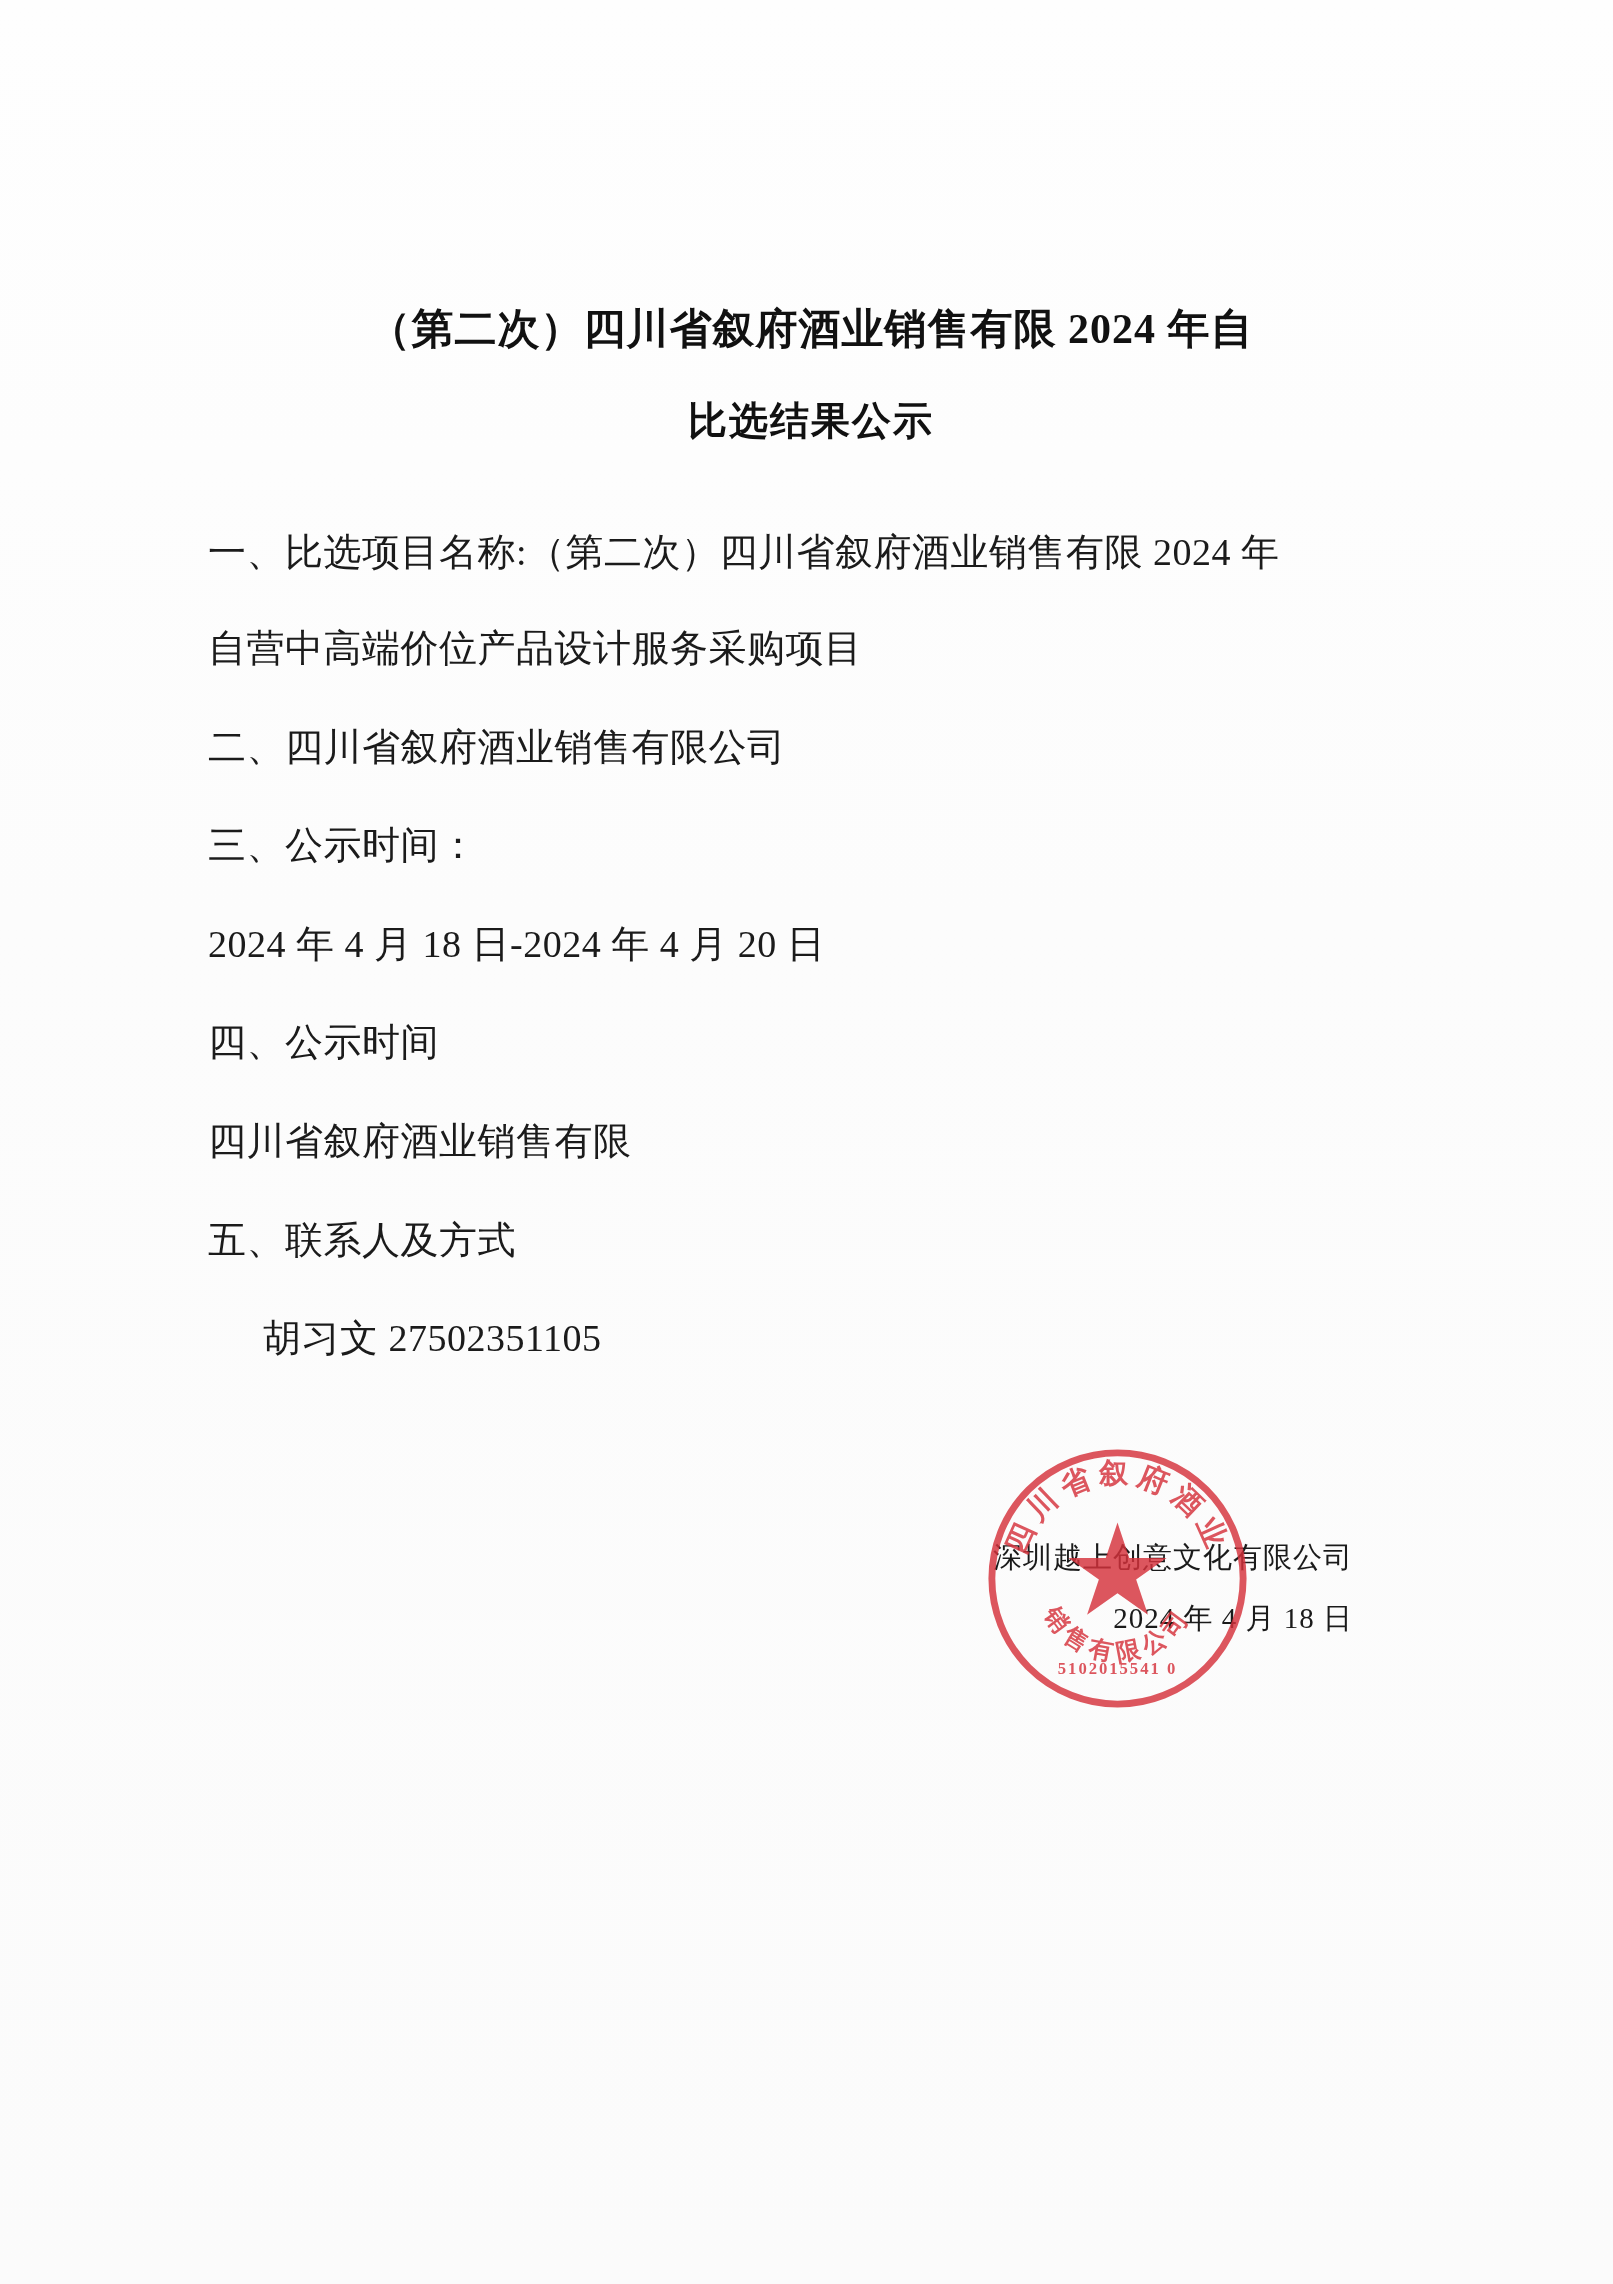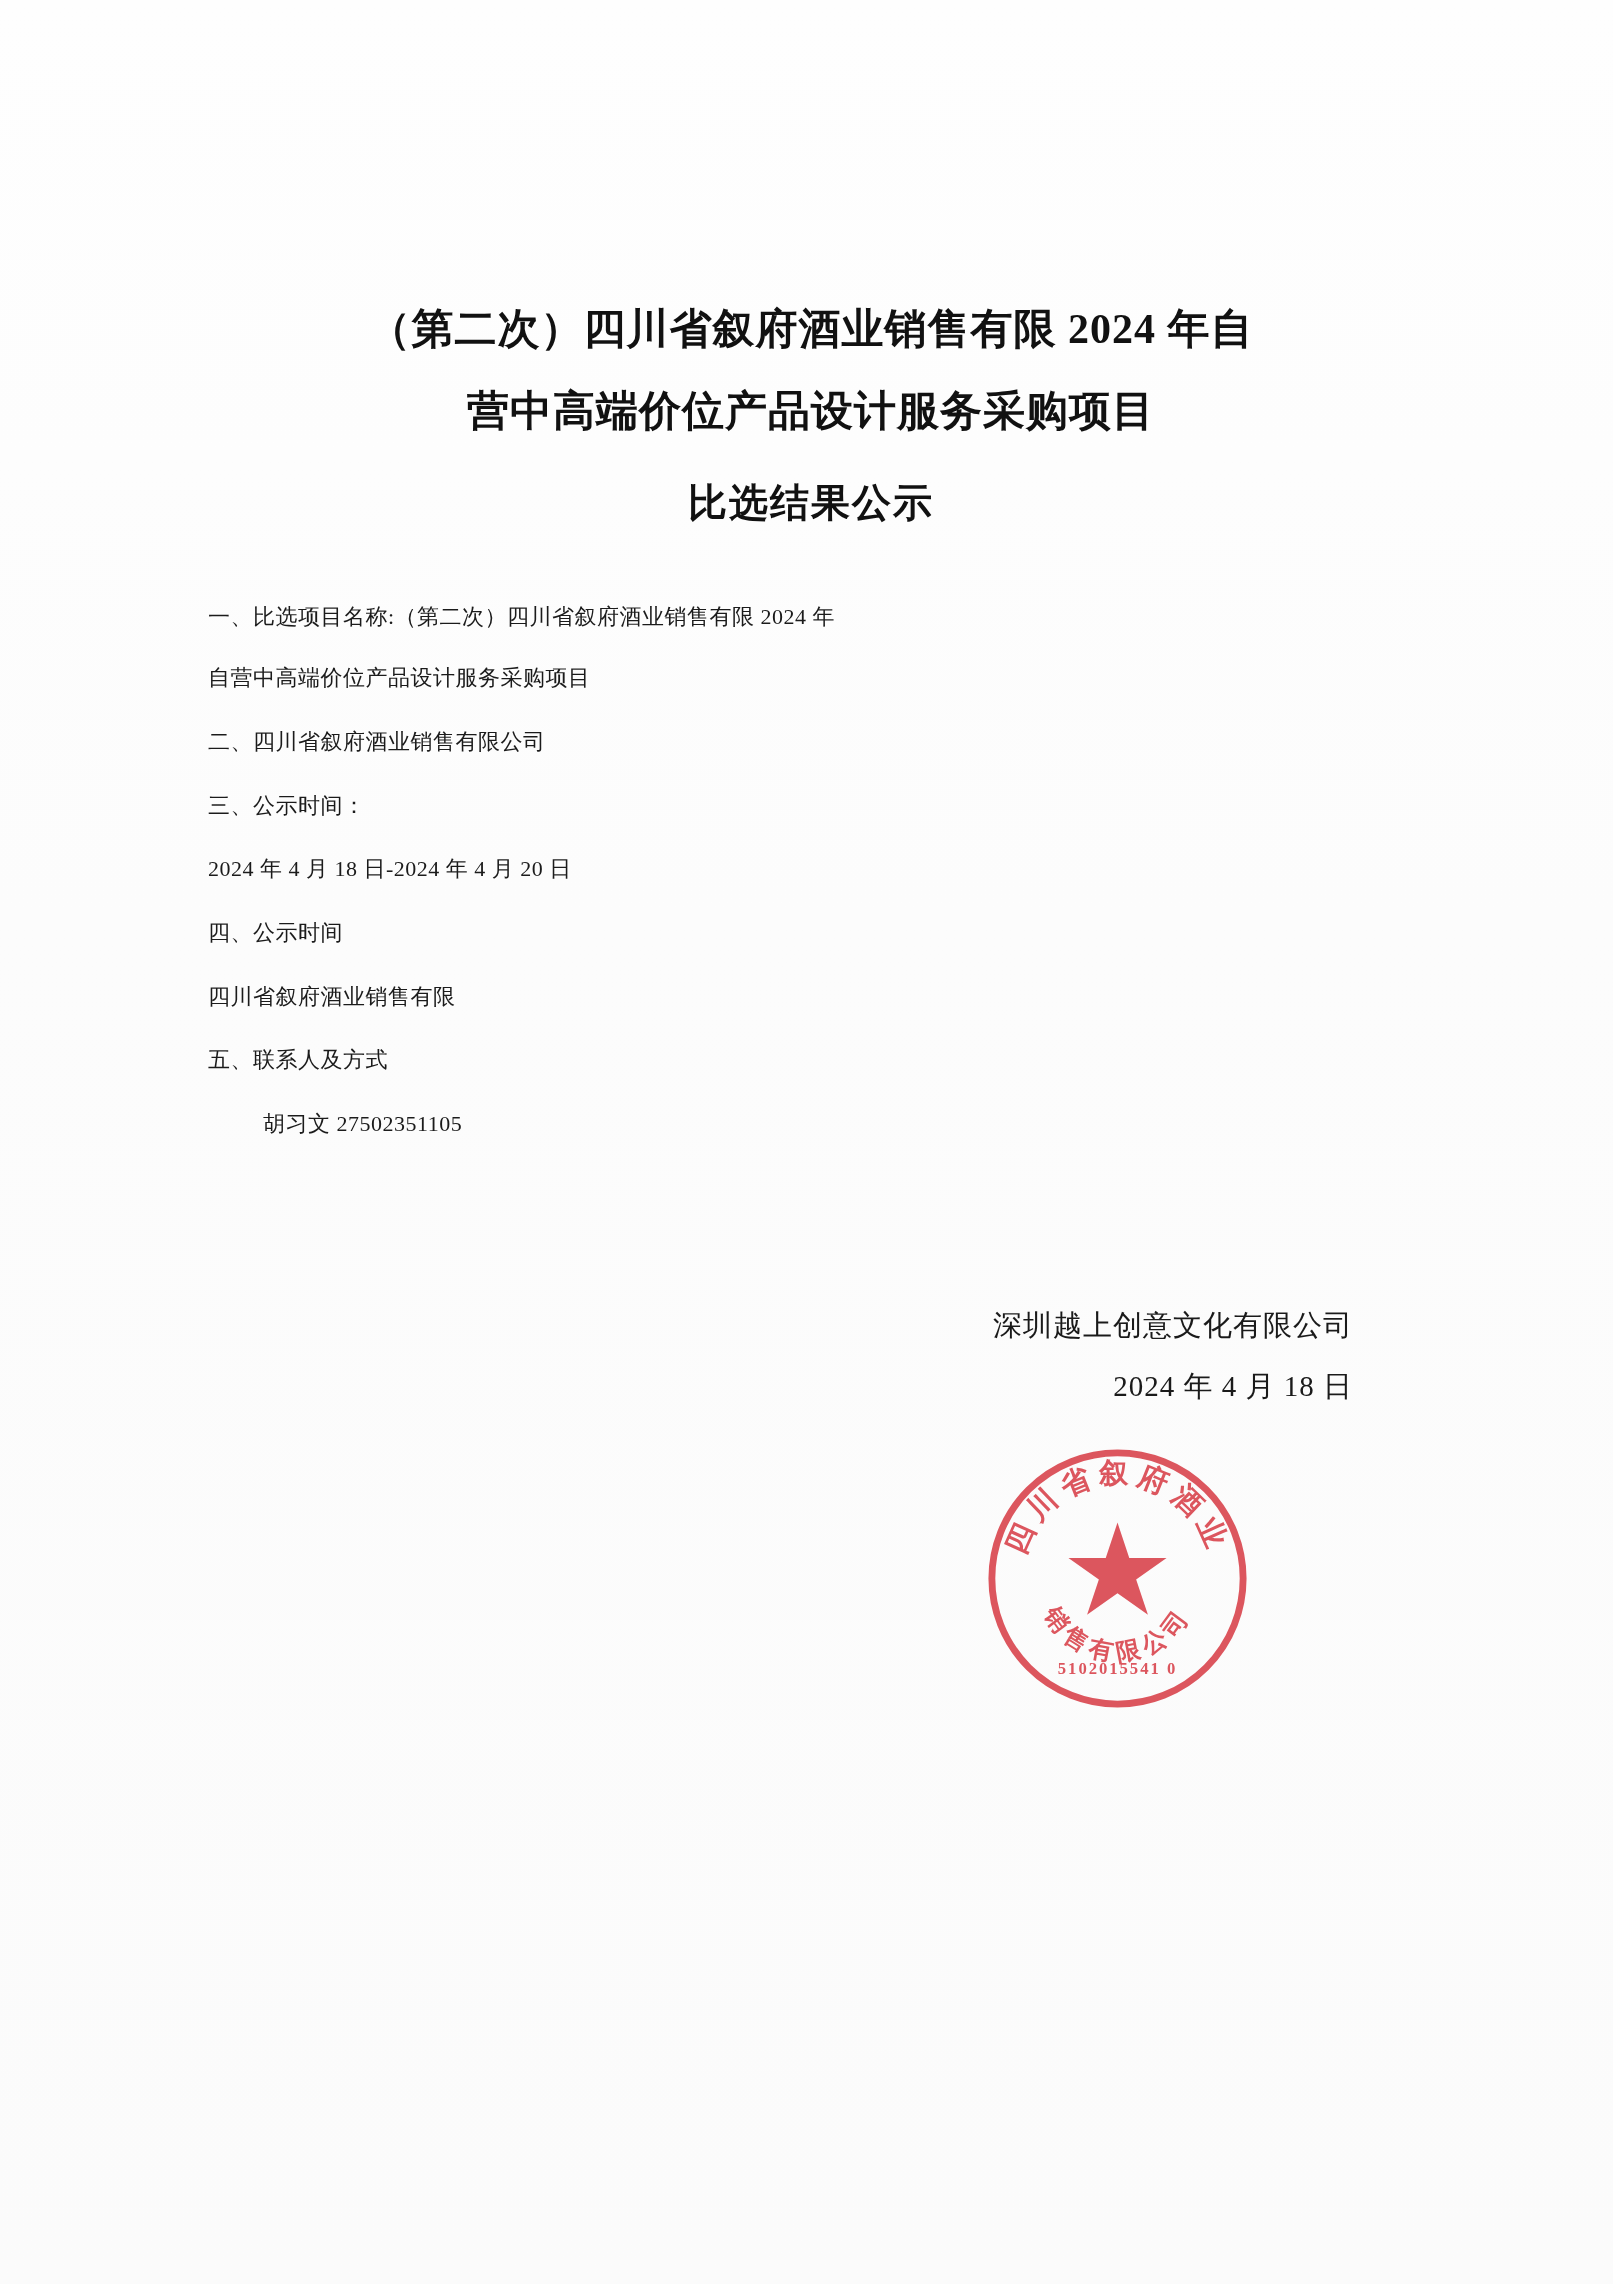--- a/index.html
+++ b/index.html
@@ -51,21 +51,21 @@
     margin-top: 23px;
     text-align: center;
     font-weight: bold;
     font-size: 39px;
     letter-spacing: 2px;
     color: #111111;
   }
 
   .body-block {
     margin-top: 63px;
-    font-size: 22px;
+    font-size: 38px;
     line-height: 2.18;
     color: #1b1b1b;
     letter-spacing: 0.5px;
   }
   .para {
     margin: 0 0 15.7px 0;
     text-indent: 0;
   }
   .para.indent {
     padding-left: 55px;
@@ -108,21 +108,20 @@
 </head>
 <body>
 
 <div class="page">
   <div class="paper-tint"></div>
 
   <div class="content">
 
     <div class="doc-title">
       <span>（第二次）四川省叙府酒业销售有限 2024 年自</span>
-      <span class="line2">营中高端价位产品设计服务采购项目</span>
     </div>
 
     <div class="doc-subtitle">比选结果公示</div>
 
     <div class="body-block">
       <p class="para tight">一、比选项目名称:（第二次）四川省叙府酒业销售有限 2024 年</p>
       <p class="para">自营中高端价位产品设计服务采购项目</p>
       <p class="para">二、四川省叙府酒业销售有限公司</p>
       <p class="para">三、公示时间：</p>
       <p class="para">2024 年 4 月 18 日-2024 年 4 月 20 日</p>

